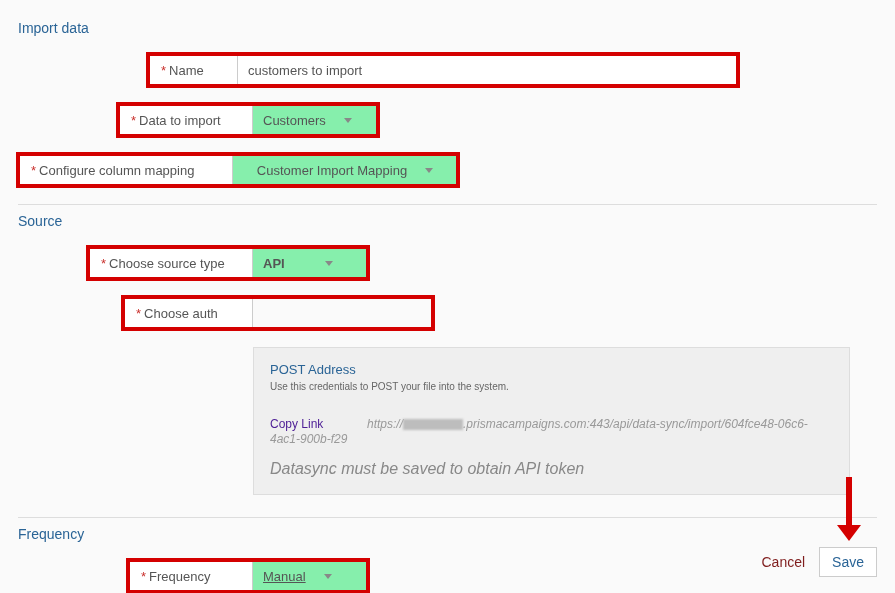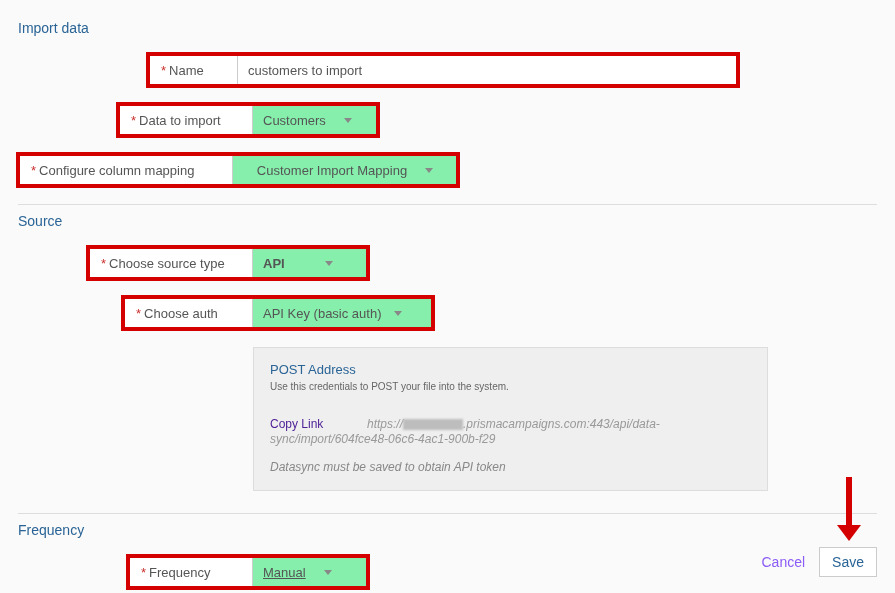--- a/index.html
+++ b/index.html
@@ -75,21 +75,21 @@
     hr.divider {
       border: none;
       border-top: 1px solid #ddd;
       margin: 18px 0 8px 0;
     }
     .info-panel {
       margin-left: 235px;
       background: #efefef;
       border: 1px solid #ddd;
       padding: 14px 16px 16px 16px;
-      width: 515px;
+      width: 597px;
     }
     .info-title {
       color: #2a6496;
       font-size: 13px;
       margin-bottom: 4px;
     }
     .info-desc {
       color: #666;
       font-size: 10px;
       margin-bottom: 24px;
@@ -110,33 +110,33 @@
       display: inline-block;
       background: #bdbdbd;
       width: 60px;
       height: 11px;
       vertical-align: middle;
       filter: blur(1px);
     }
     .info-note {
       color: #888;
       font-style: italic;
-      font-size: 12px;
+      font-size: 16px;
       margin-top: 14px;
     }
     .actions {
       position: absolute;
       right: 18px;
       bottom: 16px;
       display: flex;
       align-items: center;
       gap: 14px;
     }
     .btn-cancel {
-      color: #8b5cf6;
+      color: #7f1d1d;
       background: transparent;
       border: none;
       font-size: 14px;
       cursor: pointer;
     }
     .btn-save {
       border: 1px solid #ccc;
       background: #fff;
       color: #2a6496;
       padding: 6px 12px;
@@ -206,24 +206,20 @@
   <div class="select-cell" style="flex:1;font-weight:bold;">
     <span>API</span>
     <span class="caret" style="margin-left:40px;"></span>
   </div>
 </div>
 
 <div class="form-row indent-5 highlight-box" style="width:310px;">
   <div class="label-cell" style="width:130px;">
     <span class="req">*</span>
     <span>Choose auth</span>
-  </div>
-  <div class="select-cell" style="flex:1;">
-    <span>API Key (basic auth)</span>
-    <span class="caret" style="margin-left:12px;"></span>
   </div>
 </div>
 
 <div class="info-panel">
   <div class="info-title">POST Address</div>
   <div class="info-desc">Use this credentials to POST your file into the system.</div>
   <span class="copy-link">Copy Link</span>
   <span class="url-text">
     <span>https://</span><span class="redacted"></span><span>.prismacampaigns.com:443/api/data-sync/import/604fce48-06c6-4ac1-900b-f29</span>
   </span>

